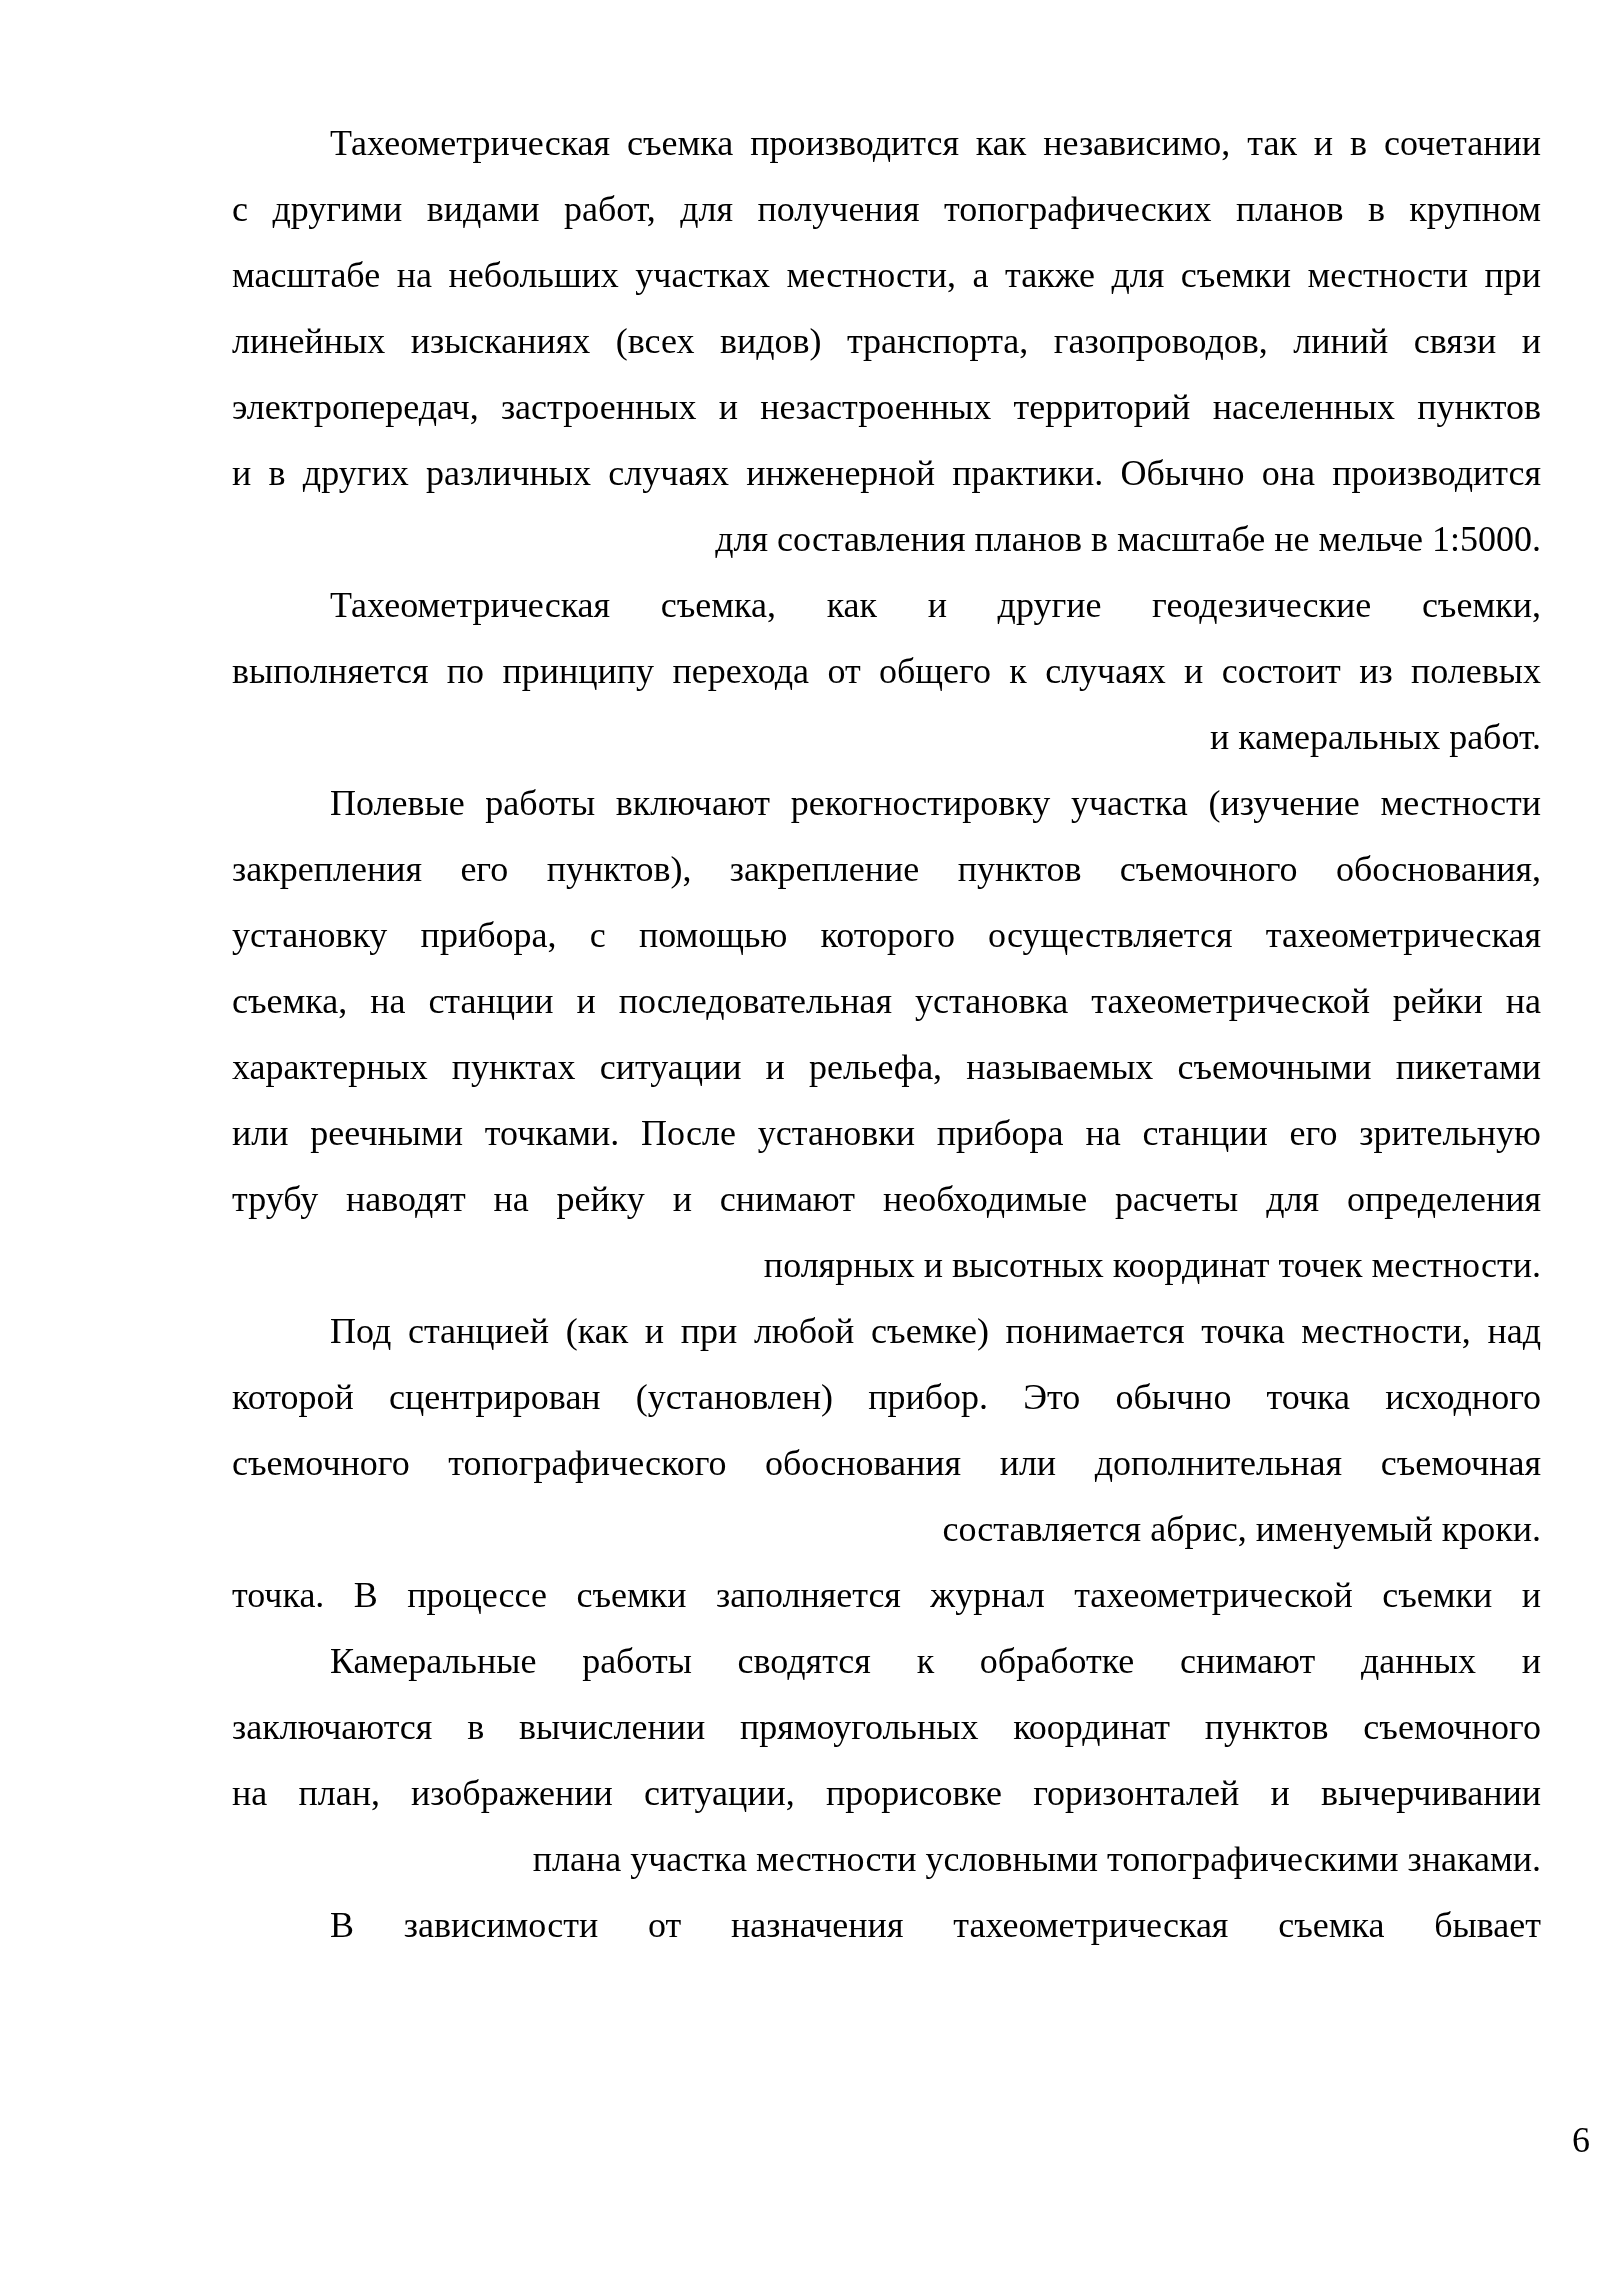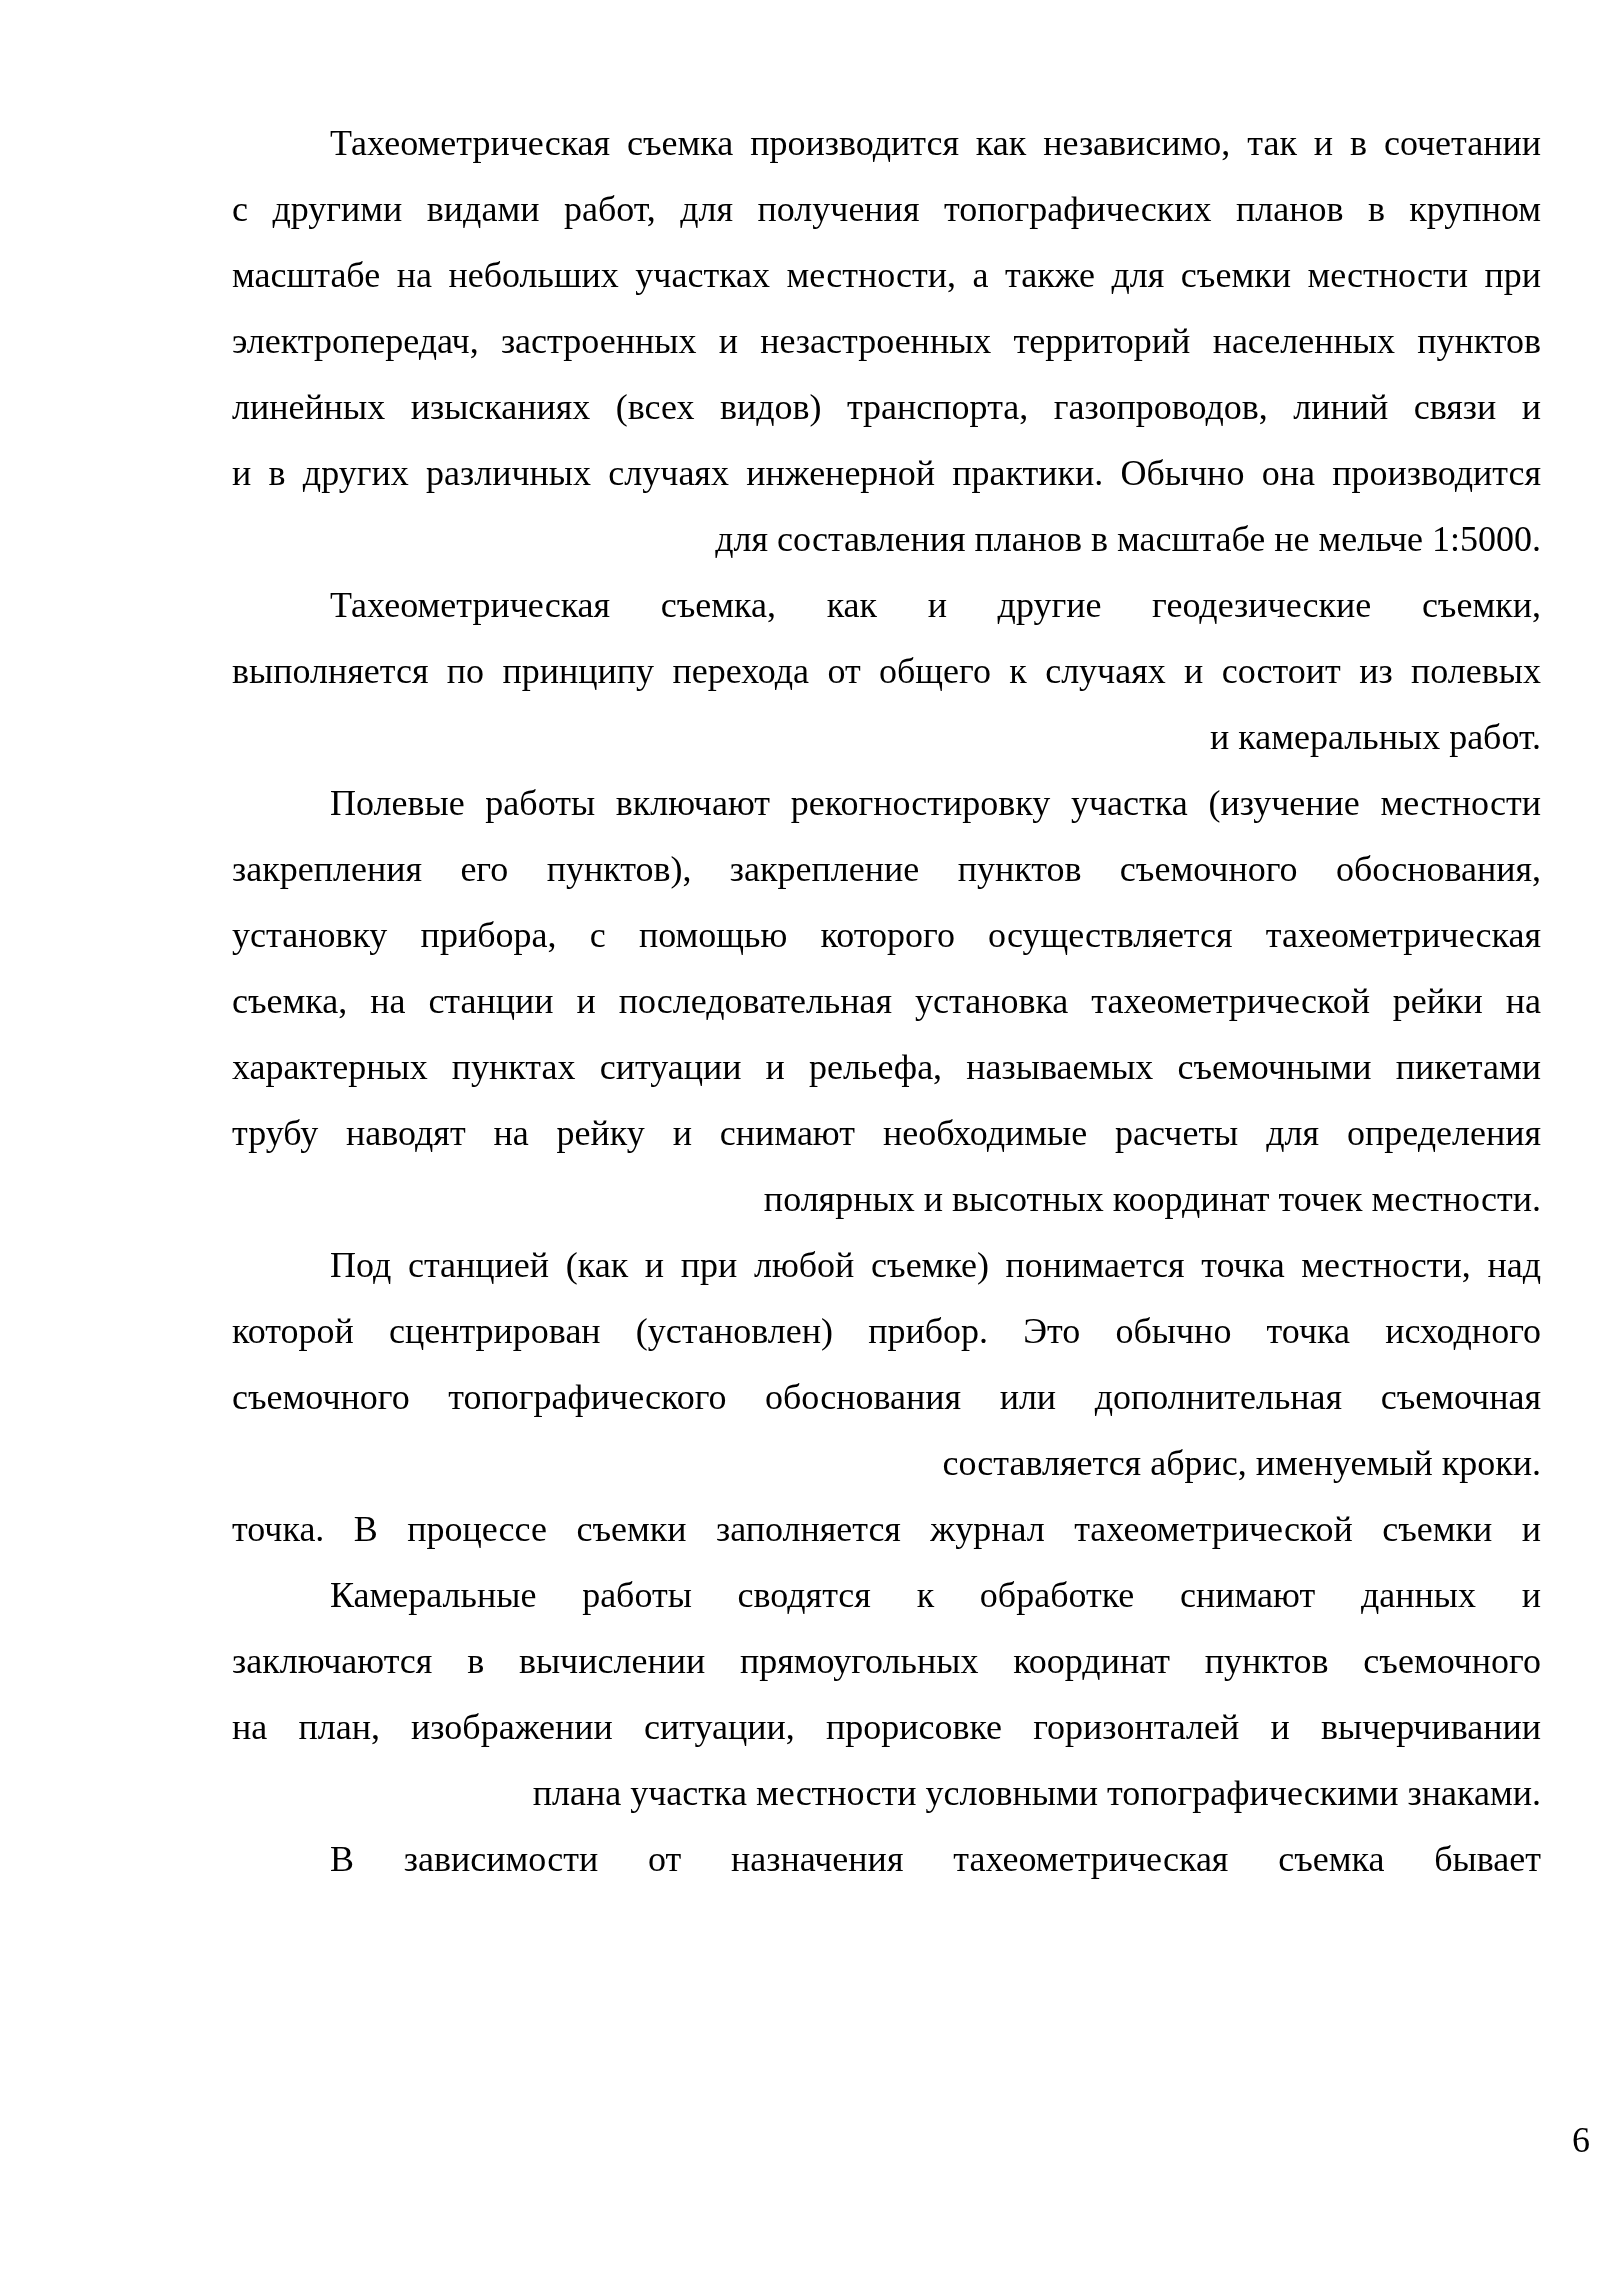--- a/index.html
+++ b/index.html
@@ -46,32 +46,33 @@
   }
 </style>
 </head>
 <body>
 
 <div class="page">
   <div class="text-block">
       <div class="line indent fill">Тахеометрическая съемка производится как независимо, так и в сочетании</div>
       <div class="line fill">с другими видами работ, для получения топографических планов в крупном</div>
       <div class="line fill">масштабе на небольших участках местности, а также для съемки местности при</div>
+      <div class="line fill">линейных изысканиях (всех видов) транспорта, газопроводов, линий связи и</div>
       <div class="line fill">электропередач, застроенных и незастроенных территорий населенных пунктов</div>
-      <div class="line fill">линейных изысканиях (всех видов) транспорта, газопроводов, линий связи и</div>
       <div class="line fill">и в других различных случаях инженерной практики. Обычно она производится</div>
       <div class="line">для составления планов в масштабе не мельче 1:5000.</div>
       <div class="line indent fill">Тахеометрическая съемка, как и другие геодезические съемки,</div>
       <div class="line fill">выполняется по принципу перехода от общего к случаях и состоит из полевых</div>
       <div class="line">и камеральных работ.</div>
       <div class="line indent fill">Полевые работы включают рекогностировку участка (изучение местности</div>
       <div class="line fill">закрепления его пунктов), закрепление пунктов съемочного обоснования,</div>
       <div class="line fill">установку прибора, с помощью которого осуществляется тахеометрическая</div>
       <div class="line fill">съемка, на станции и последовательная установка тахеометрической рейки на</div>
       <div class="line fill">характерных пунктах ситуации и рельефа, называемых съемочными пикетами</div>
+      <div class="line fill">или реечными точками. После установки прибора на станции его зрительную</div>
       <div class="line fill">трубу наводят на рейку и снимают необходимые расчеты для определения</div>
       <div class="line">полярных и высотных координат точек местности.</div>
       <div class="line indent fill">Под станцией (как и при любой съемке) понимается точка местности, над</div>
       <div class="line fill">которой сцентрирован (установлен) прибор. Это обычно точка исходного</div>
       <div class="line fill">съемочного топографического обоснования или дополнительная съемочная</div>
       <div class="line">составляется абрис, именуемый кроки.</div>
       <div class="line fill">точка. В процессе съемки заполняется журнал тахеометрической съемки и</div>
       <div class="line indent fill">Камеральные работы сводятся к обработке снимают данных и</div>
       <div class="line fill">заключаются в вычислении прямоугольных координат пунктов съемочного</div>
       <div class="line fill">на план, изображении ситуации, прорисовке горизонталей и вычерчивании</div>

